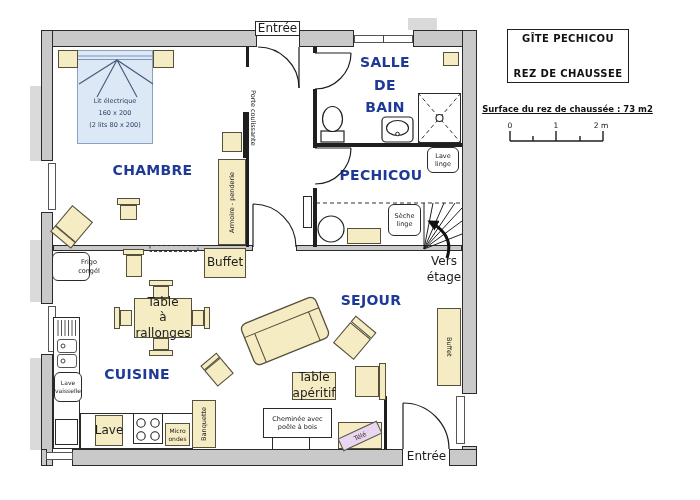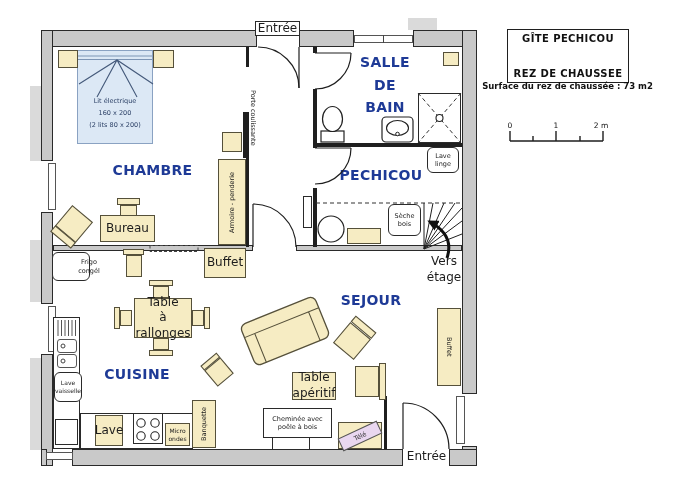--- a/index.html
+++ b/index.html
@@ -70,23 +70,20 @@
 
   <div class="abs" style="left:77px;top:50px;width:76px;height:94px;background:#dce8f5;border:1px solid #8aa2c2;"></div>
   <div class="abs cbox lbl t65" style="left:77px;top:91px;width:76px;height:44px;color:#2c4066;line-height:1.85;">Lit électrique
 160 x 200
 (2 lits 80 x 200)</div>
   <div class="abs beige" style="left:58px;top:50px;width:20px;height:18px;"></div>
   <div class="abs beige" style="left:153px;top:50px;width:21px;height:18px;"></div>
   <div class="abs cbox room" style="left:120px;top:165px;width:65px;height:11px;">CHAMBRE</div>
   <div class="abs beige" style="left:117px;top:198px;width:23px;height:7px;"></div>
   <div class="abs beige" style="left:120px;top:205px;width:17px;height:15px;"></div>
-  <div class="abs beige cbox" style="left:100px;top:215px;width:55px;height:27px;">
-    <span class="lbl">Bureau</span>
-  </div>
   <div class="abs beige cbox" style="left:218px;top:159px;width:28px;height:86px;">
     <span class="lbl t65 vtext vflip">Armoire - penderie</span>
   </div>
   <div class="abs beige" style="left:222px;top:132px;width:20px;height:20px;"></div>
   <div class="abs cbox" style="left:246px;top:80px;width:13px;height:76px;">
     <span class="lbl t65 vtext">Porte coulissante</span>
   </div>
 
   <div class="abs cbox room" style="left:353px;top:71px;width:64px;height:28px;">SALLE DE
 BAIN</div>
@@ -94,21 +91,21 @@
   <div class="abs white" style="left:418px;top:93px;width:43px;height:50px;"></div>
 
   <div class="abs cbox room" style="left:343px;top:170px;width:76px;height:11px;">PECHICOU</div>
   <div class="abs white rd cbox" style="left:427px;top:147px;width:32px;height:26px;">
     <span class="lbl t65">Lave
 linge</span>
   </div>
   <div class="abs beige" style="left:347px;top:228px;width:34px;height:16px;"></div>
   <div class="abs white rd cbox" style="left:388px;top:204px;width:33px;height:32px;">
     <span class="lbl t65">Sèche
-bois</span>
+linge</span>
   </div>
   <div class="abs cbox lbl" style="left:424px;top:256px;width:40px;height:28px;">Vers
 étage</div>
 
   <div class="abs white rd cbox" style="left:52px;top:252px;width:31px;height:29px;padding-left:36px;">
     <span class="lbl t65">Frigo
 congél</span>
   </div>
   <div class="abs beige" style="left:123px;top:249px;width:21px;height:6px;"></div>
   <div class="abs beige" style="left:126px;top:255px;width:16px;height:22px;"></div>
@@ -169,21 +166,21 @@
     <span class="lbl">Entrée</span>
   </div>
   <div class="abs cbox" style="left:404px;top:450px;width:45px;height:14px;background:#fff;">
     <span class="lbl">Entrée</span>
   </div>
 
   <div class="abs titlebox" style="left:507px;top:29px;width:122px;height:54px;gap:24px;">
     <span>GÎTE PECHICOU</span>
     <span>REZ DE CHAUSSEE</span>
   </div>
-  <div class="abs cbox note" style="left:480px;top:80px;width:175px;height:12px;">Surface du rez de chaussée : 73 m2</div>
+  <div class="abs cbox note" style="left:480px;top:103px;width:175px;height:12px;text-decoration:underline;">Surface du rez de chaussée : 73 m2</div>
 
   <svg width="700" height="500" viewBox="0 0 700 500">
     <defs>
       <marker id="ah" markerUnits="userSpaceOnUse" markerWidth="11" markerHeight="11" refX="8" refY="5.5" orient="auto">
         <path d="M0,0 L11,5.5 L0,11 Z" fill="#111"></path>
       </marker>
     </defs>
 
     <g stroke="#1f1f1f" stroke-width="1.2" fill="none">
       <line x1="299" y1="47" x2="299" y2="88"></line>

